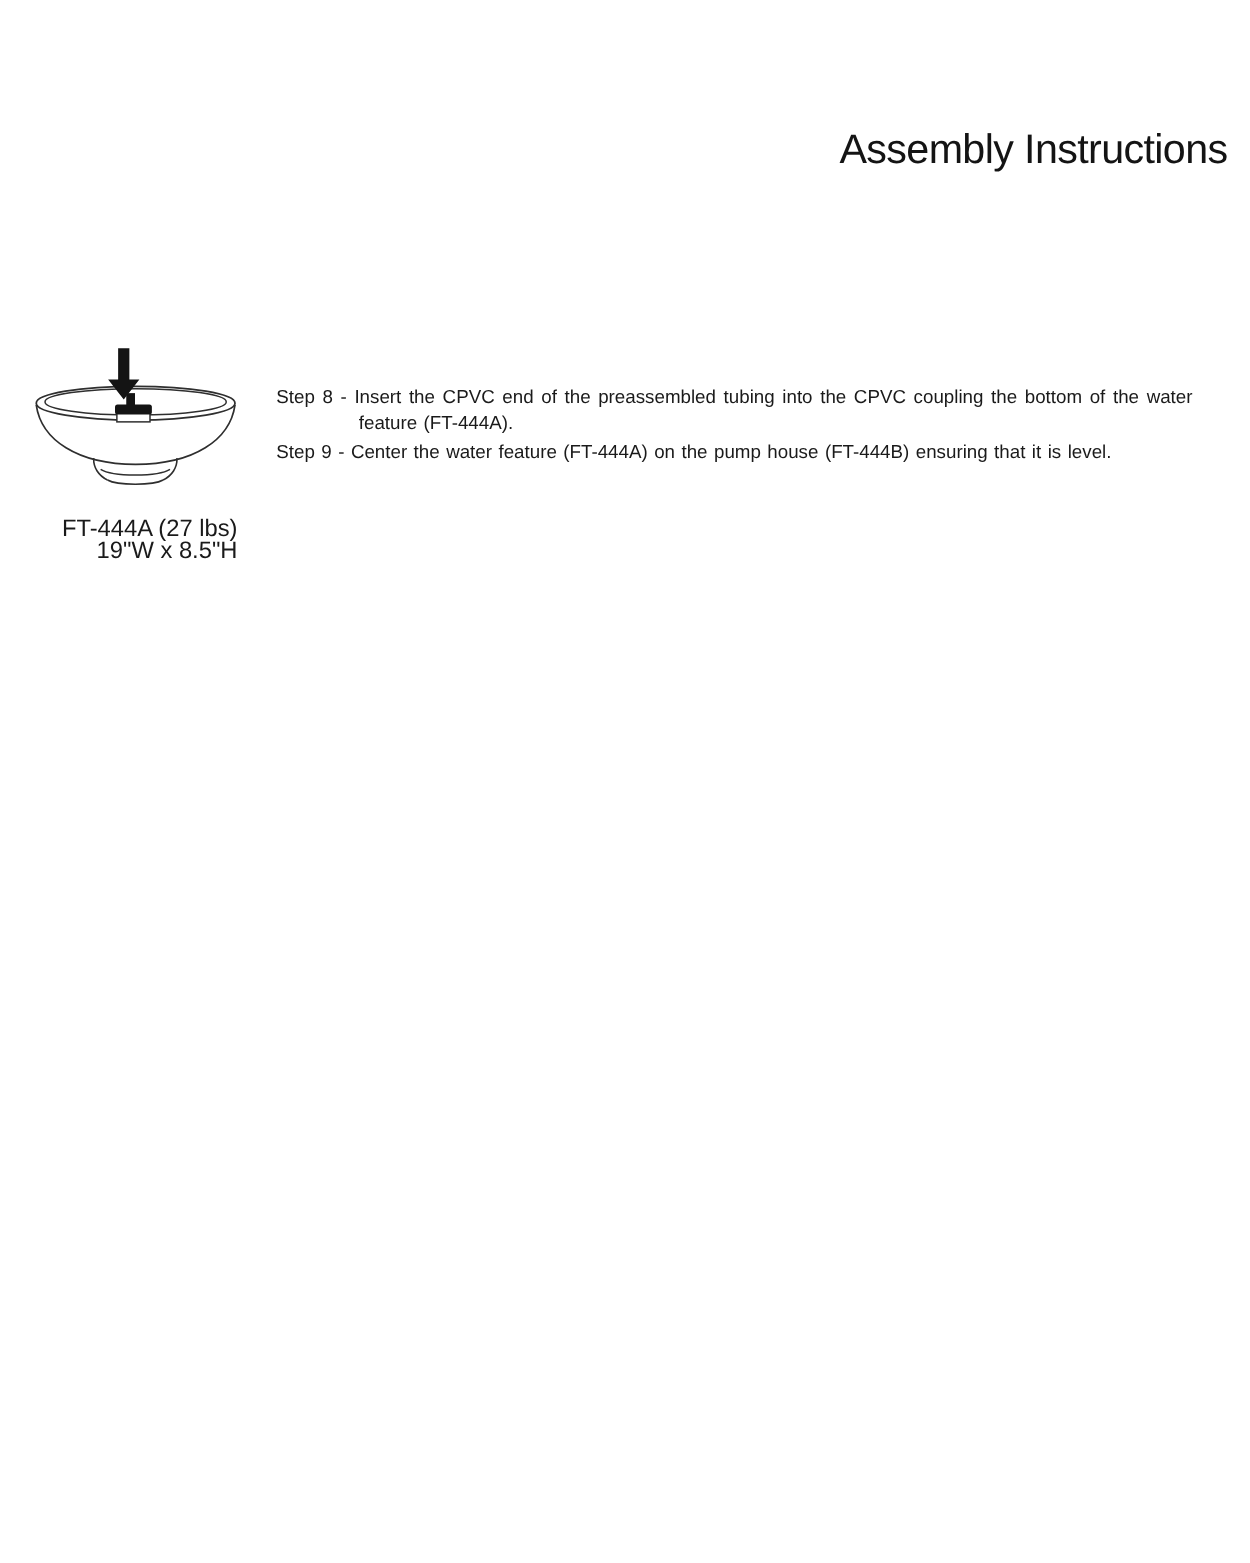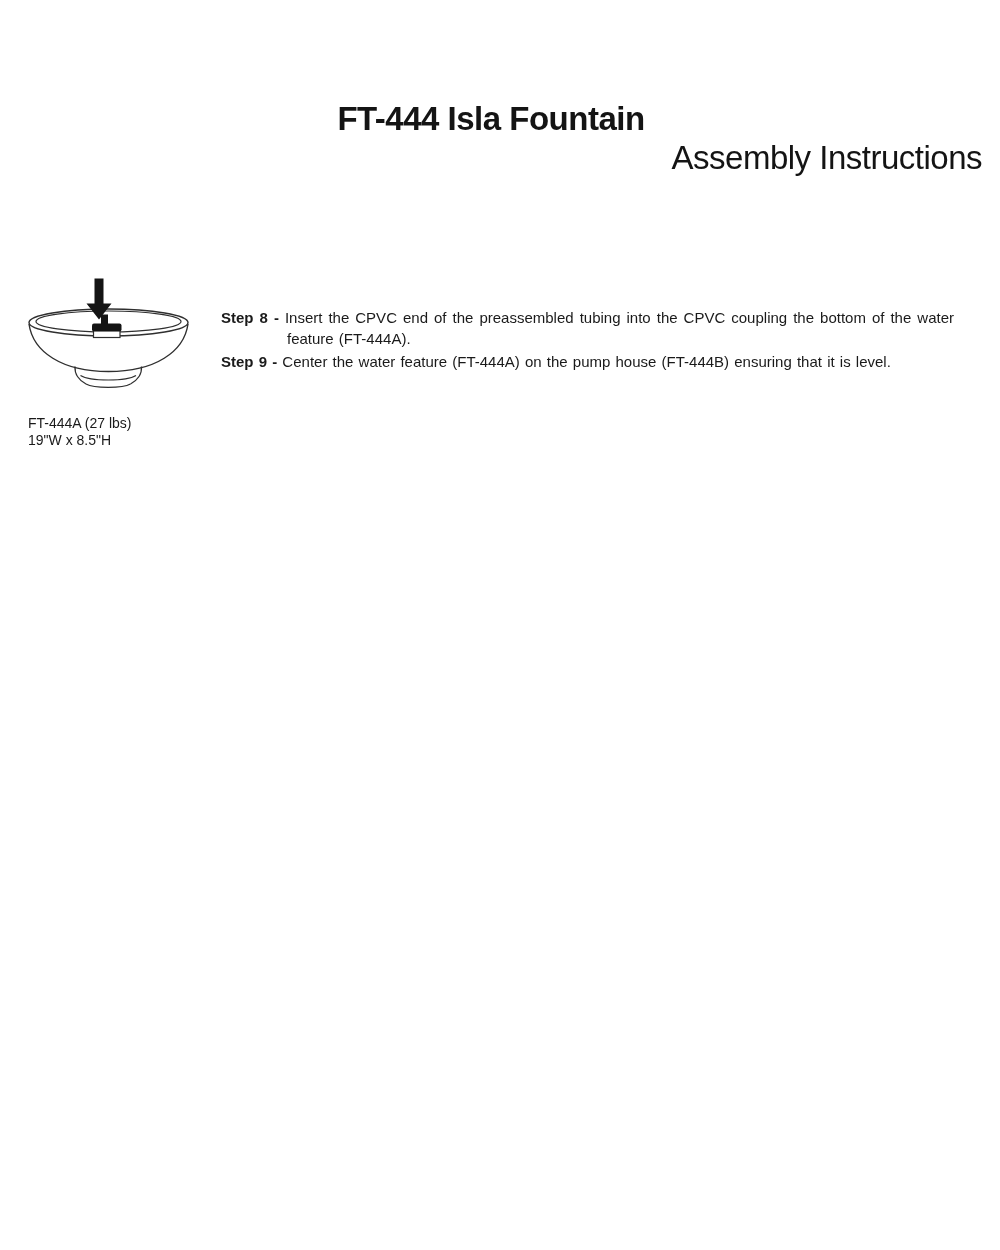--- a/index.html
+++ b/index.html
@@ -33,22 +33,22 @@
     top: 270px;
     width: 190px;
     height: 125px;
   }
 
   .figure-caption {
     position: absolute;
     left: 28px;
     top: 415px;
     width: 162px;
-    text-align: left;
-    font-size: 14px;
+    text-align: right;
+    font-size: 19px;
     line-height: 17px;
     color: #1a1a1a;
   }
 
   .steps {
     position: absolute;
     left: 221px;
     top: 307px;
     width: 733px;
   }
@@ -56,27 +56,26 @@
     margin: 0;
     font-size: 15px;
     line-height: 21px;
     word-spacing: 1px;
     text-indent: -66px;
     padding-left: 66px;
     color: #1a1a1a;
   }
   .step.justified { text-align: justify; }
   .step + .step { margin-top: 2px; }
-  .step strong { font-weight: bold; }
+  .step strong { font-weight: normal; }
 </style>
 </head>
 <body>
 
 <div class="title-block">
-  <div class="title-line1">FT-444 Isla Fountain</div>
   <div class="title-line2">Assembly Instructions</div>
 </div>
 
 <svg class="figure-svg" viewBox="15 270 190 125" xmlns="http://www.w3.org/2000/svg">
 
   <path d="M 29,324 C 33,352 62,371.5 108.5,371.5 C 155,371.5 184,352 188,324" fill="#ffffff" stroke="#2f2f2f" stroke-width="1.4"></path>
 
   <path d="M 75,366.5 C 74.5,374 79,380.5 86,384" fill="none" stroke="#2f2f2f" stroke-width="1.3"></path>
   <path d="M 141.5,366.5 C 142,374 137.5,380.5 130.5,384" fill="none" stroke="#2f2f2f" stroke-width="1.3"></path>
   <path d="M 86,384 C 94,388.5 122.5,388.5 130.5,384" fill="none" stroke="#2f2f2f" stroke-width="1.3"></path>

